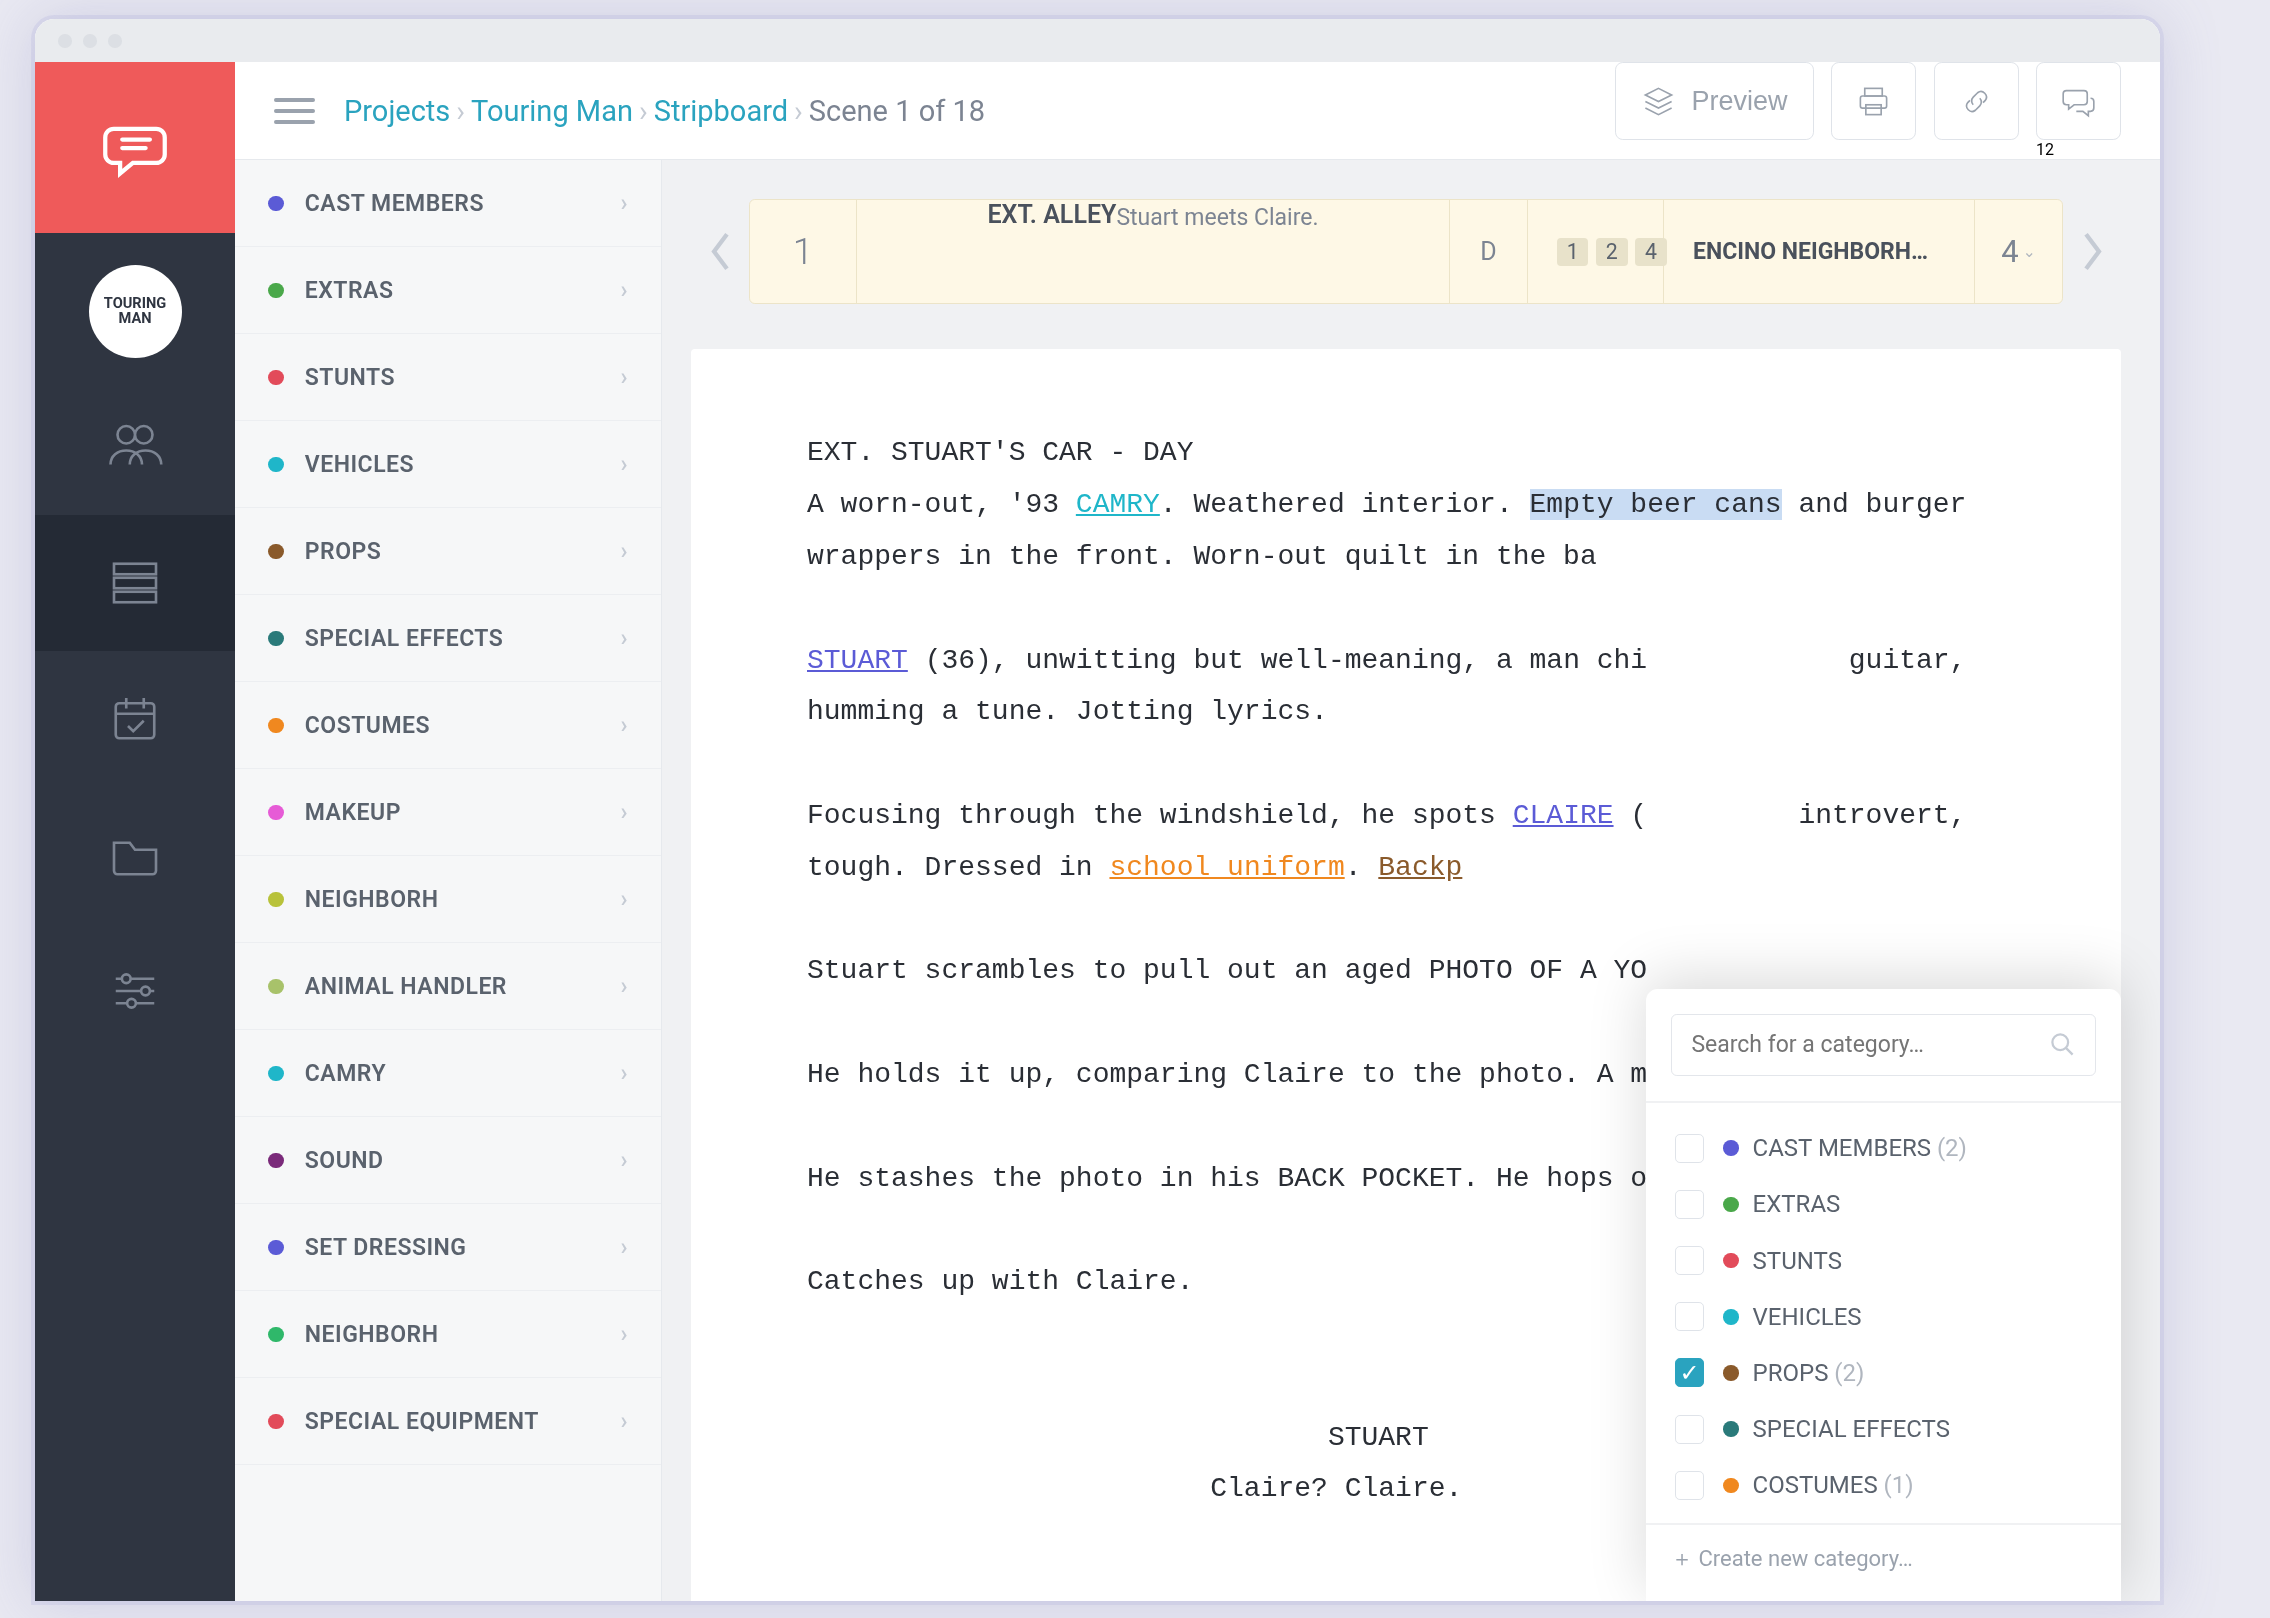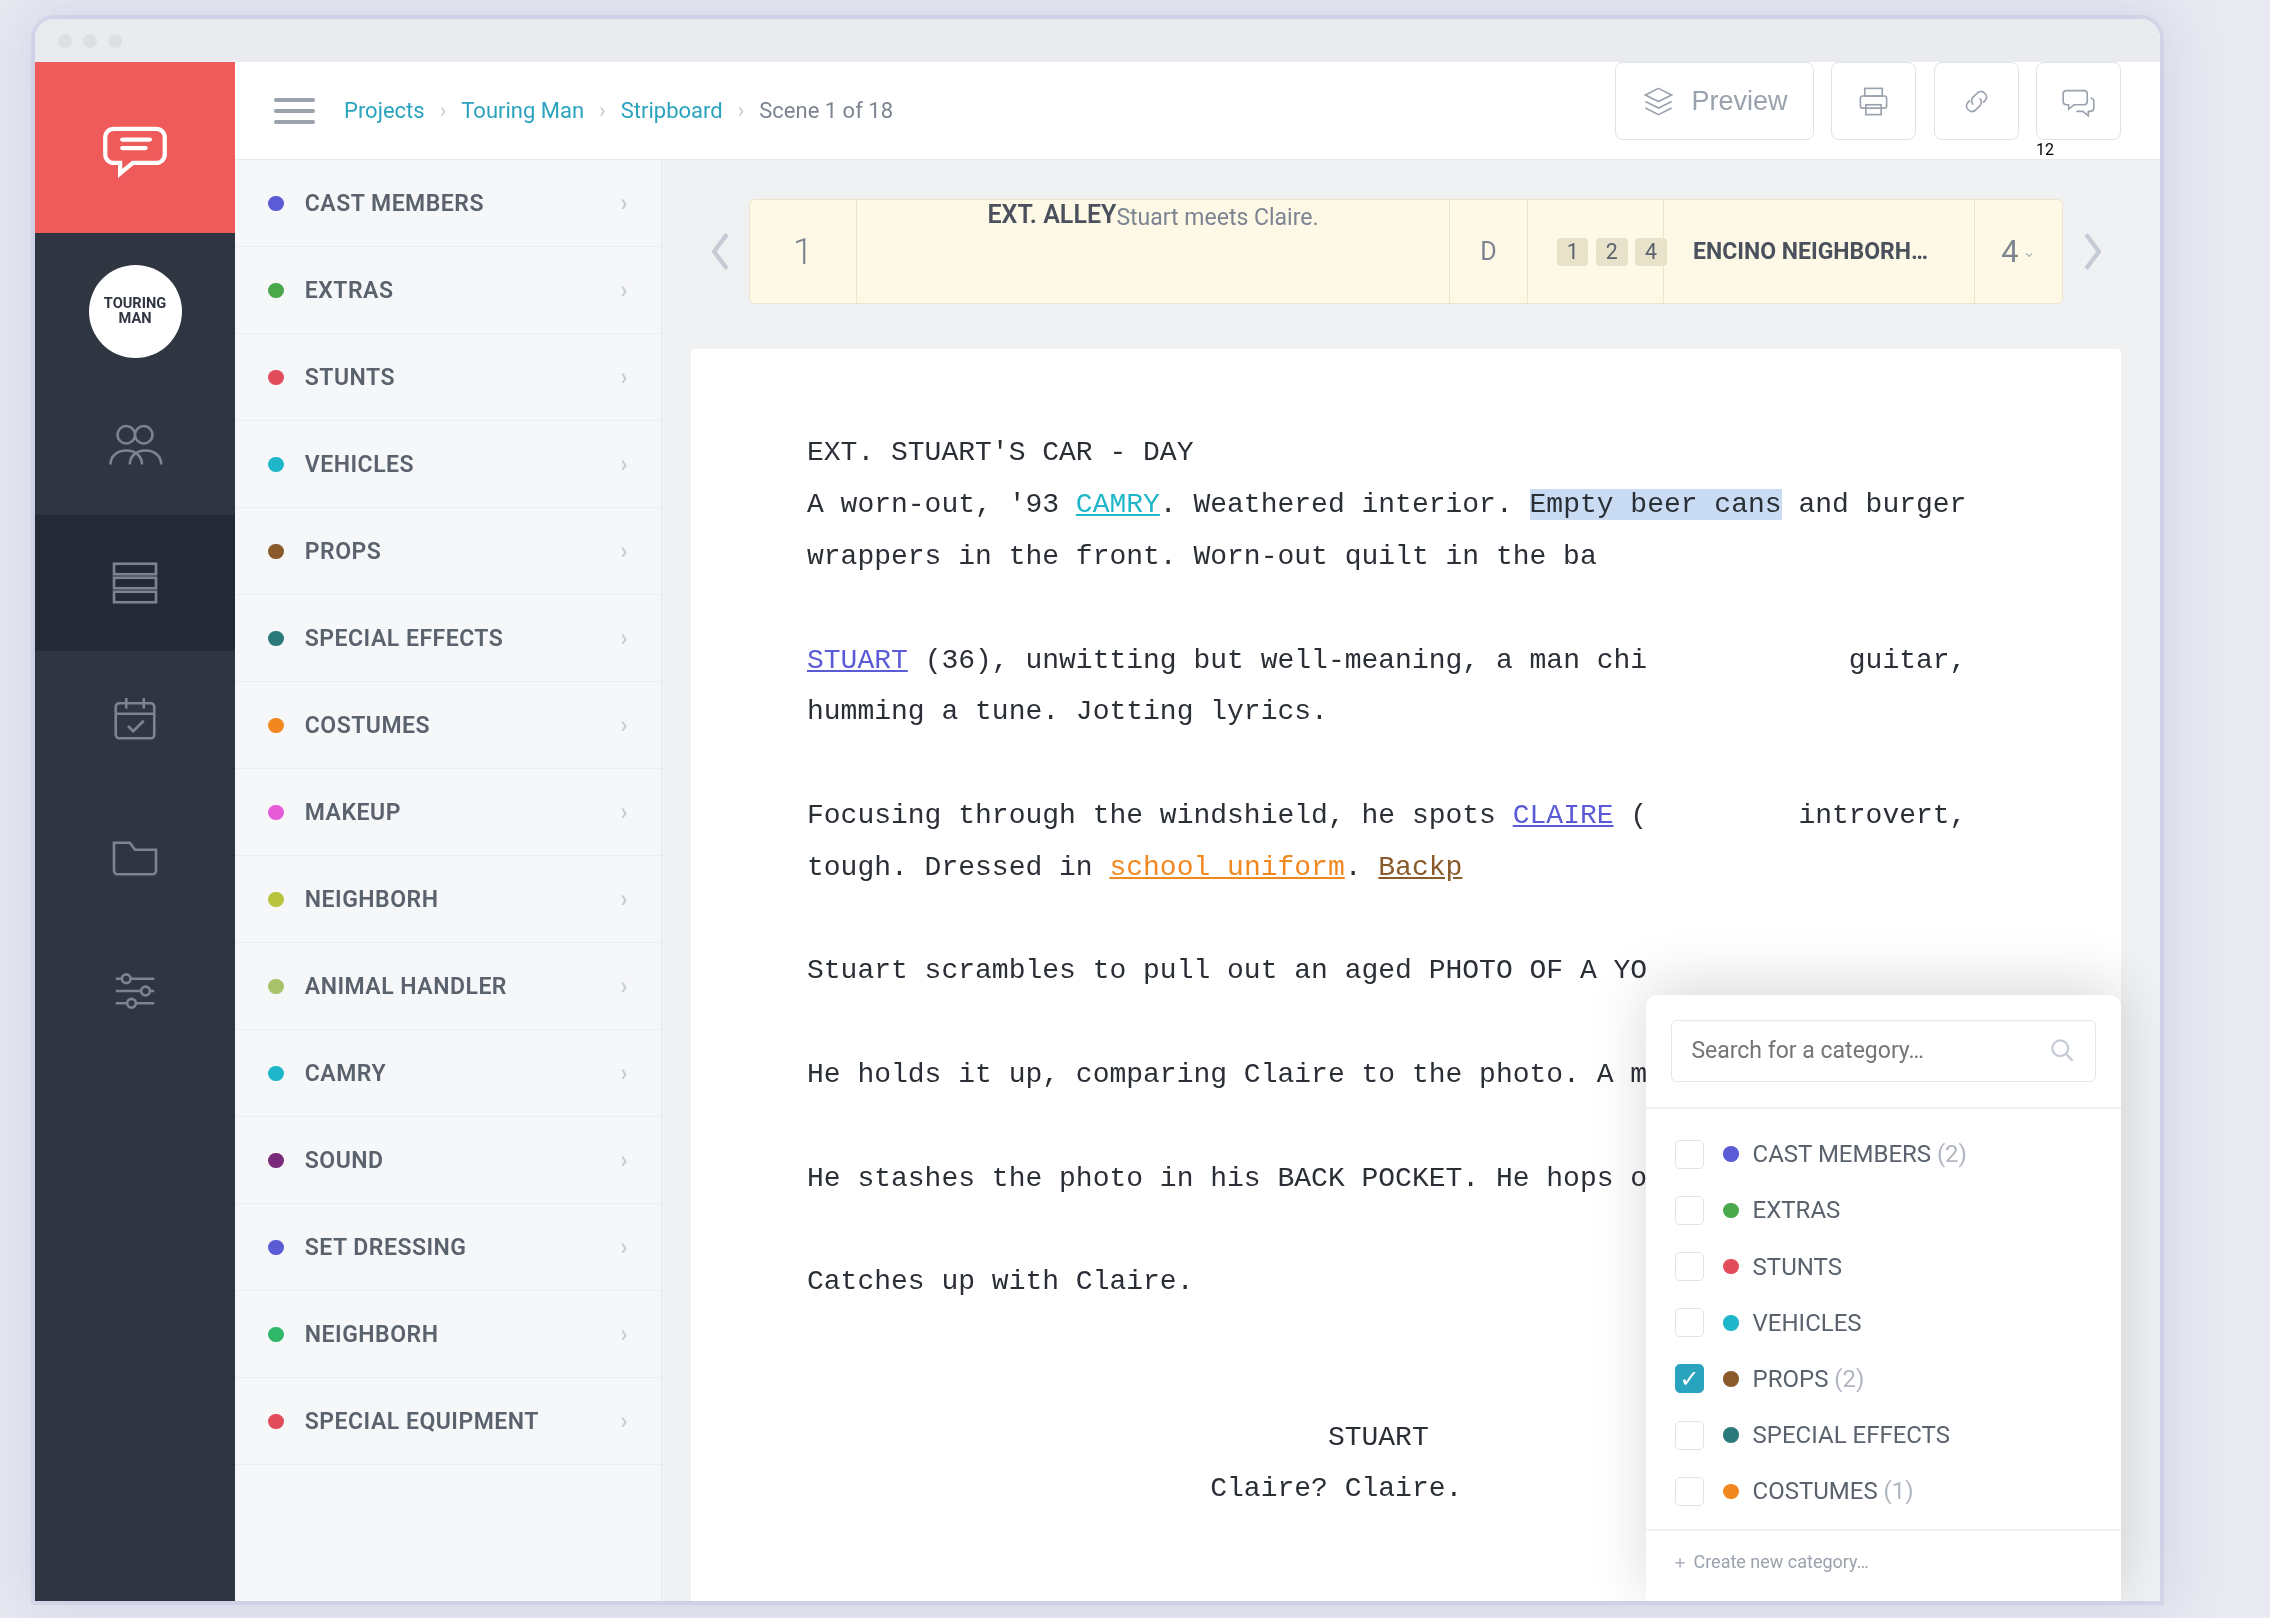--- a/index.html
+++ b/index.html
@@ -12,21 +12,21 @@
 .rail-logo{height:171px;background:#ef5a5a;display:flex;align-items:center;justify-content:center}
 .rail-items{display:flex;flex-direction:column;padding-top:9.7px}
 .rail-item{height:136px;display:flex;align-items:center;justify-content:center;color:#7c8492}
 .rail-item.active{background:#242a35}
 .rail-item .proj-badge{width:93px;height:93px;border-radius:50%;background:#fff;display:flex;align-items:center;justify-content:center;font-weight:700;font-size:17.5px;color:#2f3541;text-align:center;line-height:1}
 .rail-item svg{width:56px;height:56px}
 .main{flex:1;display:flex;flex-direction:column}
 .topbar{height:131px;border-bottom:1px solid #e6e9ed;display:flex;align-items:center;padding:0 39px 0 39px;gap:29px}
 .ham{width:41px;height:41px;display:flex;flex-direction:column;justify-content:center;gap:6.8px;cursor:pointer}
 .ham span{height:3.9px;background:#9aa2ad;border-radius:1.9px}
-.crumbs{display:flex;align-items:flex-start;gap:15px;font-size:22px;color:#7c8492}
+.crumbs{display:flex;align-items:flex-start;gap:6px;font-size:29px;color:#7c8492}
 .crumb-link{color:#2aa3bf;text-decoration:none;cursor:pointer}
 .crumb-sep{color:#c5cbd4}
 .crumb-current{color:#7c8492}
 .top-actions{margin-left:auto;display:flex;gap:17.5px}
 .btn{height:78px;border:1.9px solid #dfe3e9;background:#fff;border-radius:7.8px;display:flex;align-items:center;justify-content:center;padding:0 25px;gap:15.5px;color:#9aa2ad;cursor:pointer;font-size:27px}
 .btn svg{width:35px;height:35px}
 .btn.icon-only{width:85px;padding:0}
 .btn-wrap{position:relative}
 .content{flex:1;display:flex}
 .sidebar{width:427px;background:#f6f7f8;border-right:1px solid #e6e9ed;overflow:auto}
@@ -59,21 +59,21 @@
 .popup-search svg{width:27px;height:27px;color:#c5cbd4}
 .popup-divider{height:1.9px;background:#f0f1f3}
 .popup-list{padding:17.5px 17.5px 9.7px;max-height:505px;overflow:auto}
 .popup-list::-webkit-scrollbar{width:9.7px}
 .popup-list::-webkit-scrollbar-thumb{background:#d6dae0;border-radius:4.9px}
 .popt{display:flex;align-items:center;padding:13.6px 11.6px;font-size:24px;color:#5a626d;cursor:pointer}
 .popt .cb{width:29px;height:29px;border:1.9px solid #dfe3e9;border-radius:4.9px;margin-right:19.4px;display:flex;align-items:center;justify-content:center}
 .popt .cb.checked{background:#2aa3bf;border-color:#2aa3bf;color:#fff}
 .popt .swatch{width:15.5px;height:15.5px;border-radius:50%;margin-right:13.6px}
 .popt .count{color:#b0b6bf;margin-left:5.8px}
-.popup-footer{padding:19.4px 25px 27px;color:#9aa2ad;font-size:18px;cursor:pointer}
+.popup-footer{padding:19.4px 25px 27px;color:#9aa2ad;font-size:22px;cursor:pointer}
 </style>
 </head>
 <body>
 
 <div class="app-window">
 
   <div class="titlebar">
     <span class="dot"></span>
     <span class="dot"></span>
     <span class="dot"></span>

